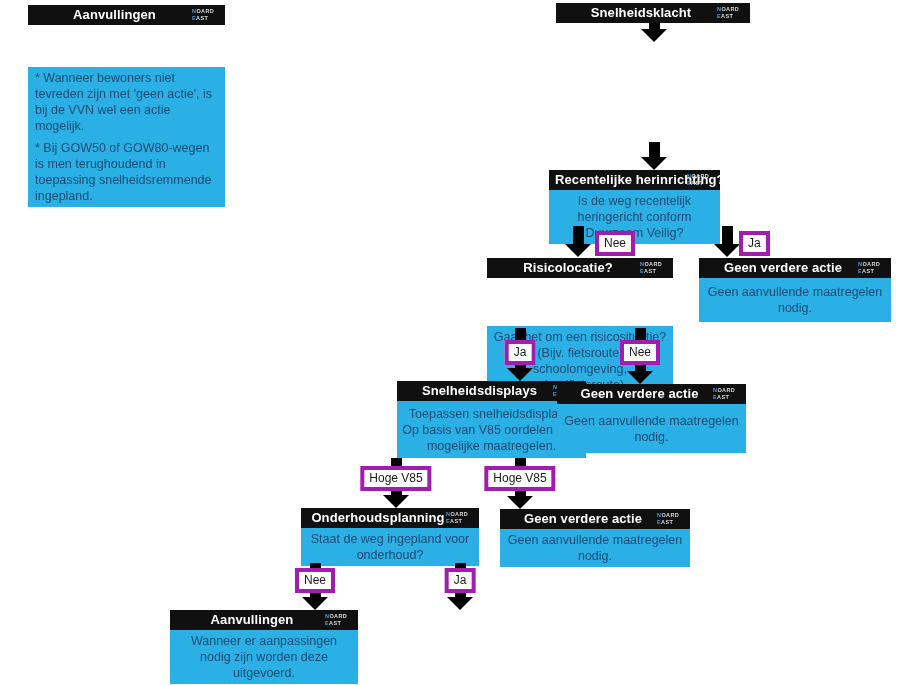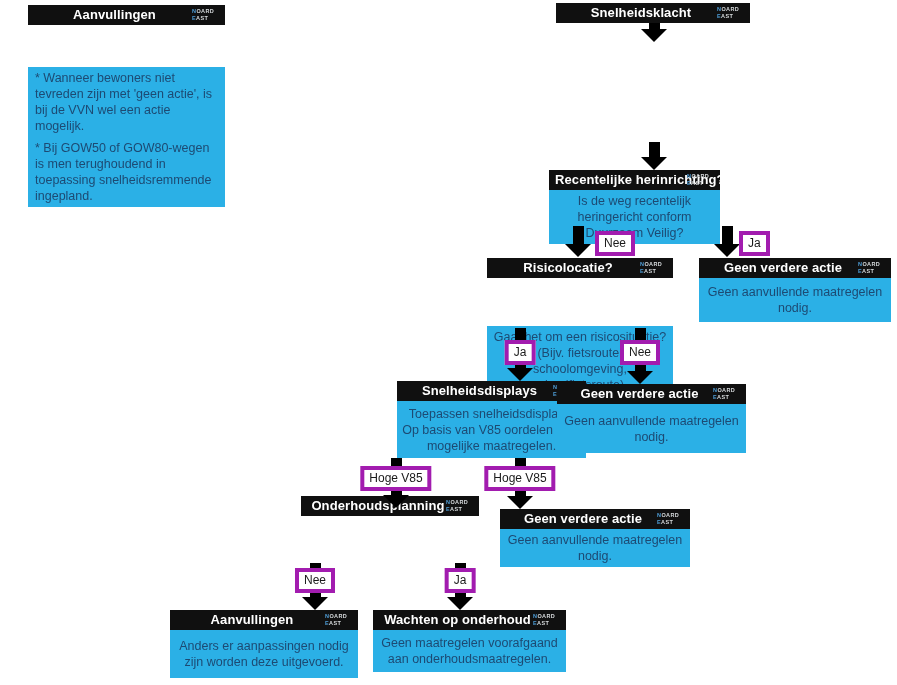--- a/index.html
+++ b/index.html
@@ -130,28 +130,29 @@
     <div class="hdr">
       <span class="title">Geen verdere actie</span>
       <span class="logo">
         <span class="lg">NOARD</span>
         <span class="lg">EAST</span>
       </span>
     </div>
     <div class="body">Geen aanvullende maatregelen nodig.</div>
   </div>
 
-  <div class="node" style="left:293px;top:496px;width:186px;height:55px;padding-left:8px;">
+  <div class="node" style="left:293px;top:508px;width:186px;height:55px;padding-left:8px;">
     <div class="hdr">
       <span class="title">Onderhoudsplanning</span>
       <span class="logo">
         <span class="lg">NOARD</span>
         <span class="lg">EAST</span>
       </span>
     </div>
+    <div class="body">Staat de weg ingepland voor onderhoud?</div>
   </div>
 
   <div class="node" style="left:500px;top:509px;width:190px;height:53px;">
     <div class="hdr">
       <span class="title">Geen verdere actie</span>
       <span class="logo">
         <span class="lg">NOARD</span>
         <span class="lg">EAST</span>
       </span>
     </div>
@@ -159,33 +160,23 @@
   </div>
 
   <div class="node" style="left:170px;top:610px;width:188px;height:68px;">
     <div class="hdr">
       <span class="title">Aanvullingen</span>
       <span class="logo">
         <span class="lg">NOARD</span>
         <span class="lg">EAST</span>
       </span>
     </div>
-    <div class="body">Anders er aanpassingen nodig zijn worden deze uitgevoerd.</div>
-  </div>
-
-  <div class="node" style="left:373px;top:610px;width:193px;height:62px;">
-    <div class="hdr">
-      <span class="title">Wachten op onderhoud</span>
-      <span class="logo">
-        <span class="lg">NOARD</span>
-        <span class="lg">EAST</span>
-      </span>
-    </div>
-    <div class="body">Geen maatregelen voorafgaand aan onderhoudsmaatregelen.</div>
-  </div>
+    <div class="body">Wanneer er aanpassingen nodig zijn worden deze uitgevoerd.</div>
+  </div>
+
 
   <div class="arrow" style="left:641px;top:23px;height:19px;">
       <div class="shaft"></div>
       <div class="head"></div>
     </div>
   <div class="arrow" style="left:641px;top:142px;height:28px;">
       <div class="shaft"></div>
       <div class="head"></div>
     </div>
   <div class="arrow" style="left:565px;top:226px;height:31px;">

